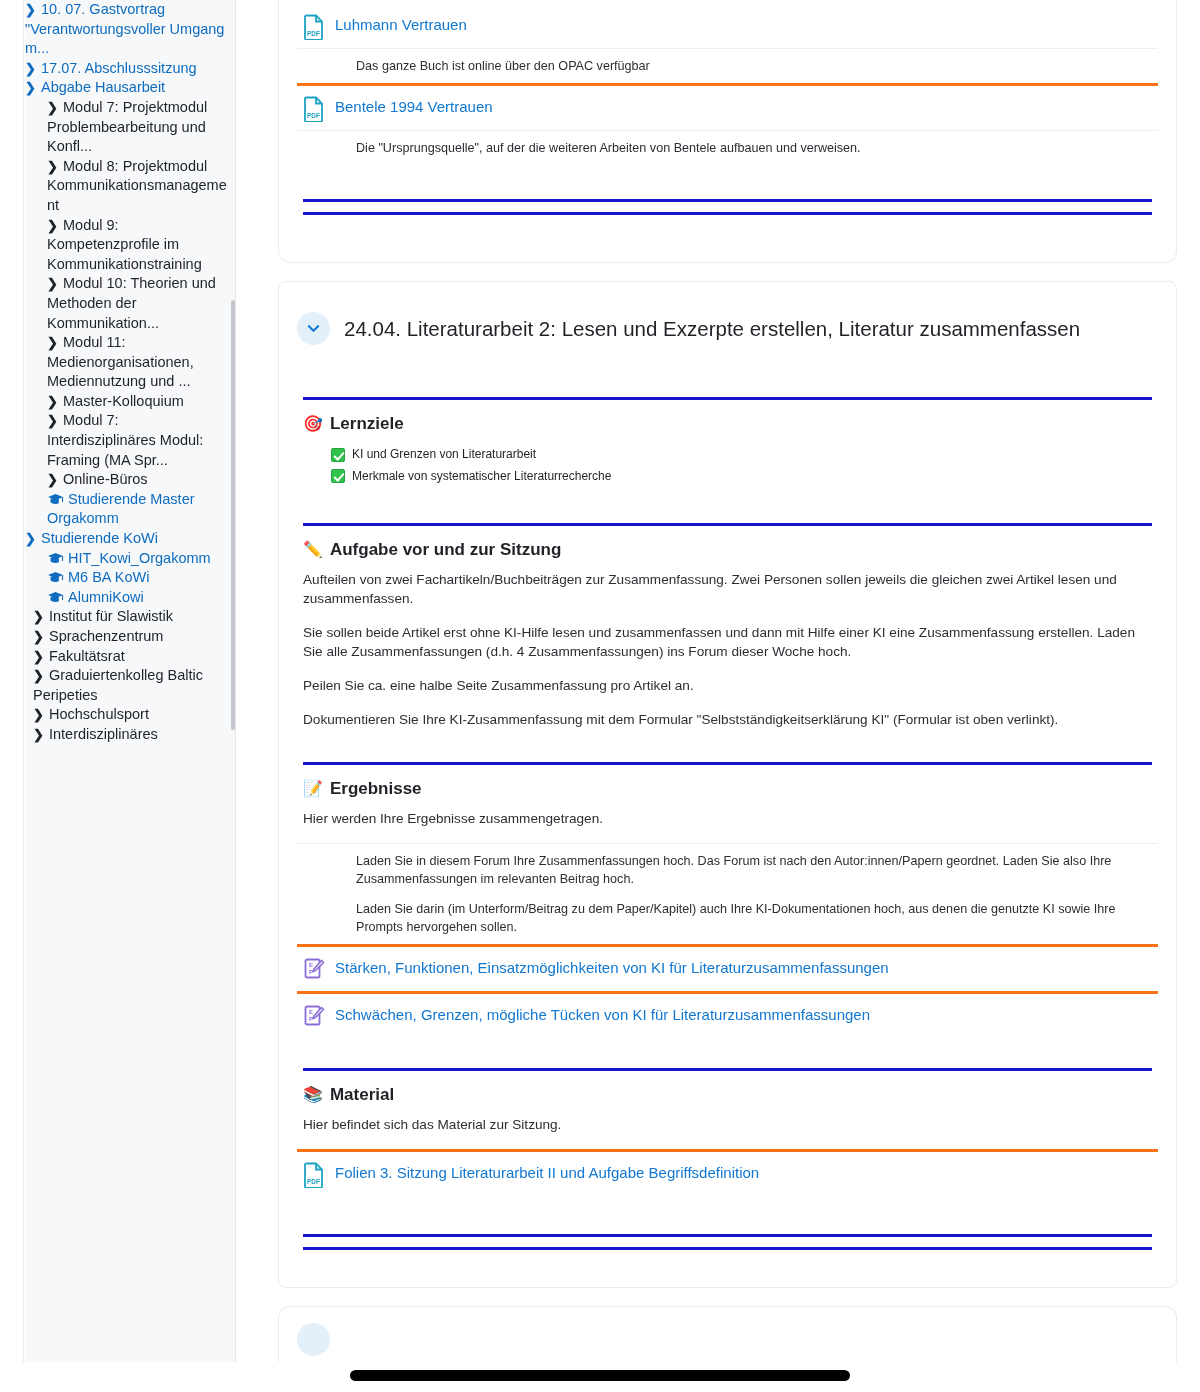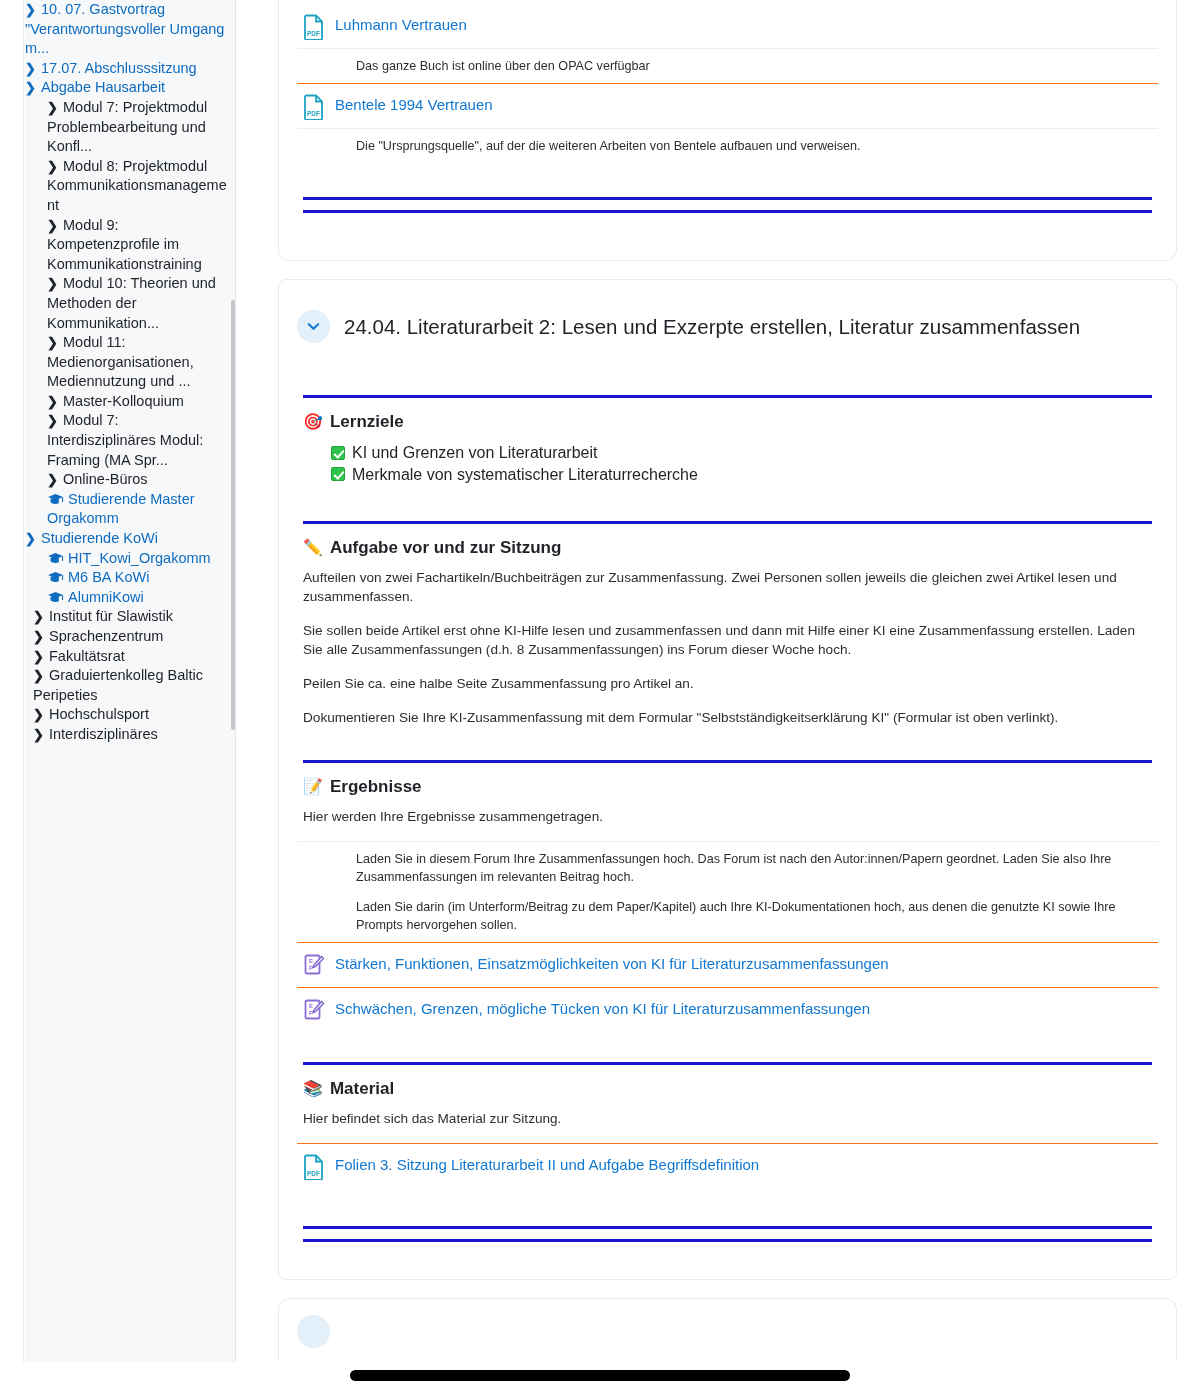--- a/index.html
+++ b/index.html
@@ -94,21 +94,21 @@
   .card.cut { border-radius: 12px 12px 0 0; border-bottom: none; margin-bottom: 0; height: 62px; overflow:hidden;}
 
   .card-pad { padding: 14px 18px 16px 18px; }
 
   
   .act-row {
     display: flex;
     align-items: flex-start;
     gap: 10px;
     padding: 9px 6px 8px 6px;
-    border-top: 1px solid #f97316;
+    border-top: 3px solid #f97316;
   }
   .act-row.first { border-top: none; }
   .act-ico { flex: 0 0 auto; width: 22px; height: 26px; margin-top: 1px; }
   .act-ico svg { display:block; }
   .act-title {
     font-size: 15px;
     color: #1177d1;
     line-height: 20px;
     padding-top: 2px;
   }
@@ -163,21 +163,21 @@
   }
   .emo { font-size: 16px; line-height: 1; }
   .blk p {
     font-size: 13.6px;
     color: #2b2f33;
     line-height: 19px;
     margin: 0 0 15px 0;
   }
   ul.goals { list-style: none; margin: 0 0 4px 0; padding: 0 0 0 28px; }
   ul.goals li {
-    font-size: 16px;
+    font-size: 12px;
     color: #1f2226;
     line-height: 21.5px;
     display: flex;
     align-items: center;
     gap: 7px;
   }
   .chkbox {
     display:inline-block;
     width: 14px; height: 14px;
     background: #2fc24d;
@@ -338,21 +338,21 @@
         <div style="height:22px"></div>
         <hr class="hr-blue">
 
         <div class="blk" style="padding-left:6px;padding-right:6px;">
           <h3>
             <span class="emo">✏️</span>
             <span>Aufgabe vor und zur Sitzung</span>
           </h3>
           <div id="aufgabe-paras">
               <p>Aufteilen von zwei Fachartikeln/Buchbeiträgen zur Zusammenfassung. Zwei Personen sollen jeweils die gleichen zwei Artikel lesen und zusammenfassen.</p>
-              <p>Sie sollen beide Artikel erst ohne KI-Hilfe lesen und zusammenfassen und dann mit Hilfe einer KI eine Zusammenfassung erstellen. Laden Sie alle Zusammenfassungen (d.h. 8 Zusammenfassungen) ins Forum dieser Woche hoch.</p>
+              <p>Sie sollen beide Artikel erst ohne KI-Hilfe lesen und zusammenfassen und dann mit Hilfe einer KI eine Zusammenfassung erstellen. Laden Sie alle Zusammenfassungen (d.h. 4 Zusammenfassungen) ins Forum dieser Woche hoch.</p>
               <p>Peilen Sie ca. eine halbe Seite Zusammenfassung pro Artikel an.</p>
               <p>Dokumentieren Sie Ihre KI-Zusammenfassung mit dem Formular "Selbstständigkeitserklärung KI" (Formular ist oben verlinkt).</p>
             </div>
         </div>
 
         <div style="height:8px"></div>
         <hr class="hr-blue">
 
         <div class="blk" style="padding-left:6px;padding-right:6px;">
           <h3>

